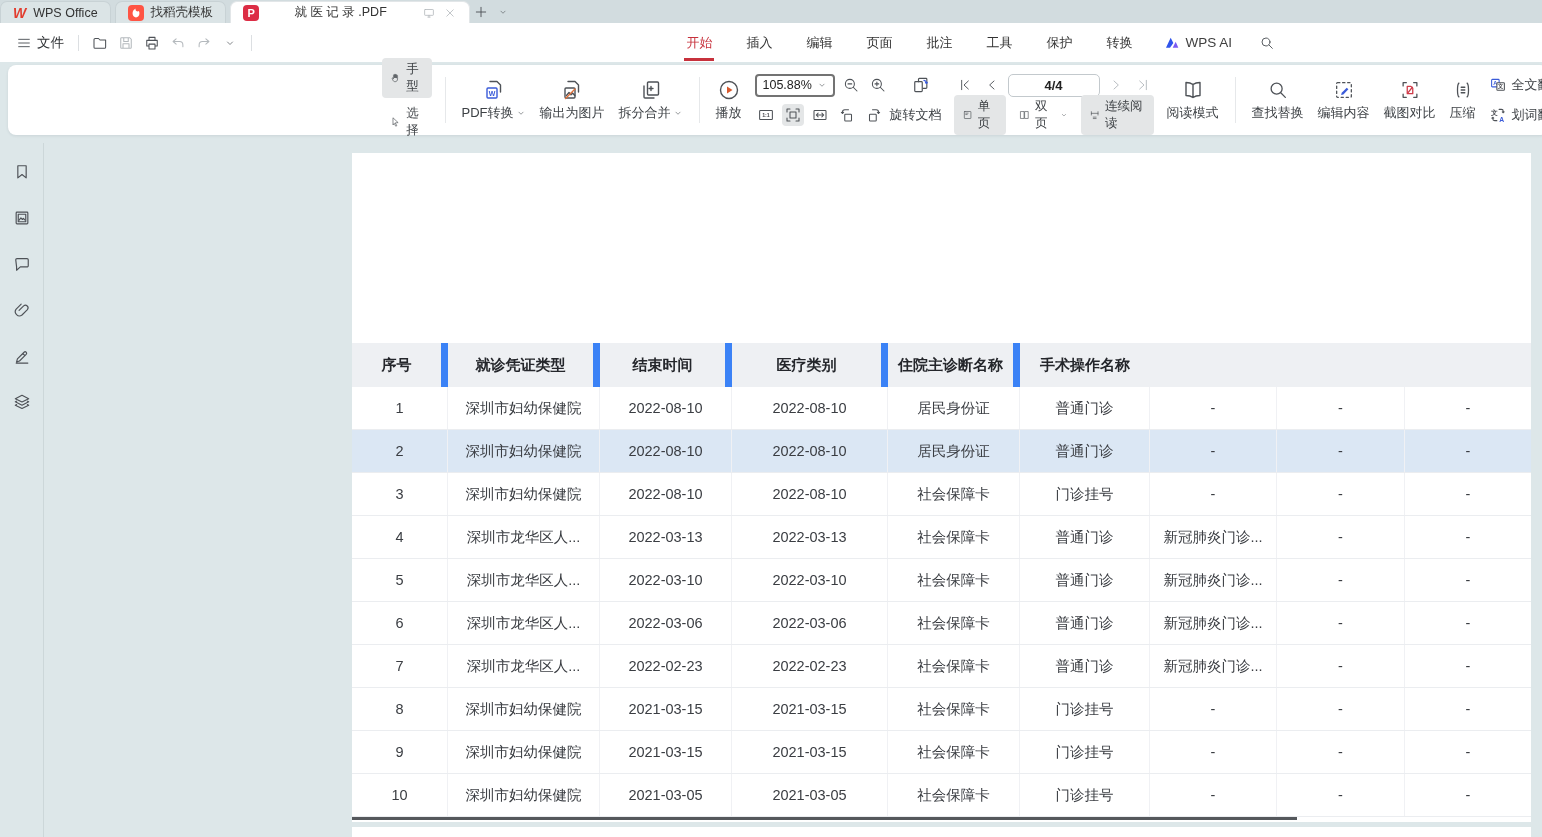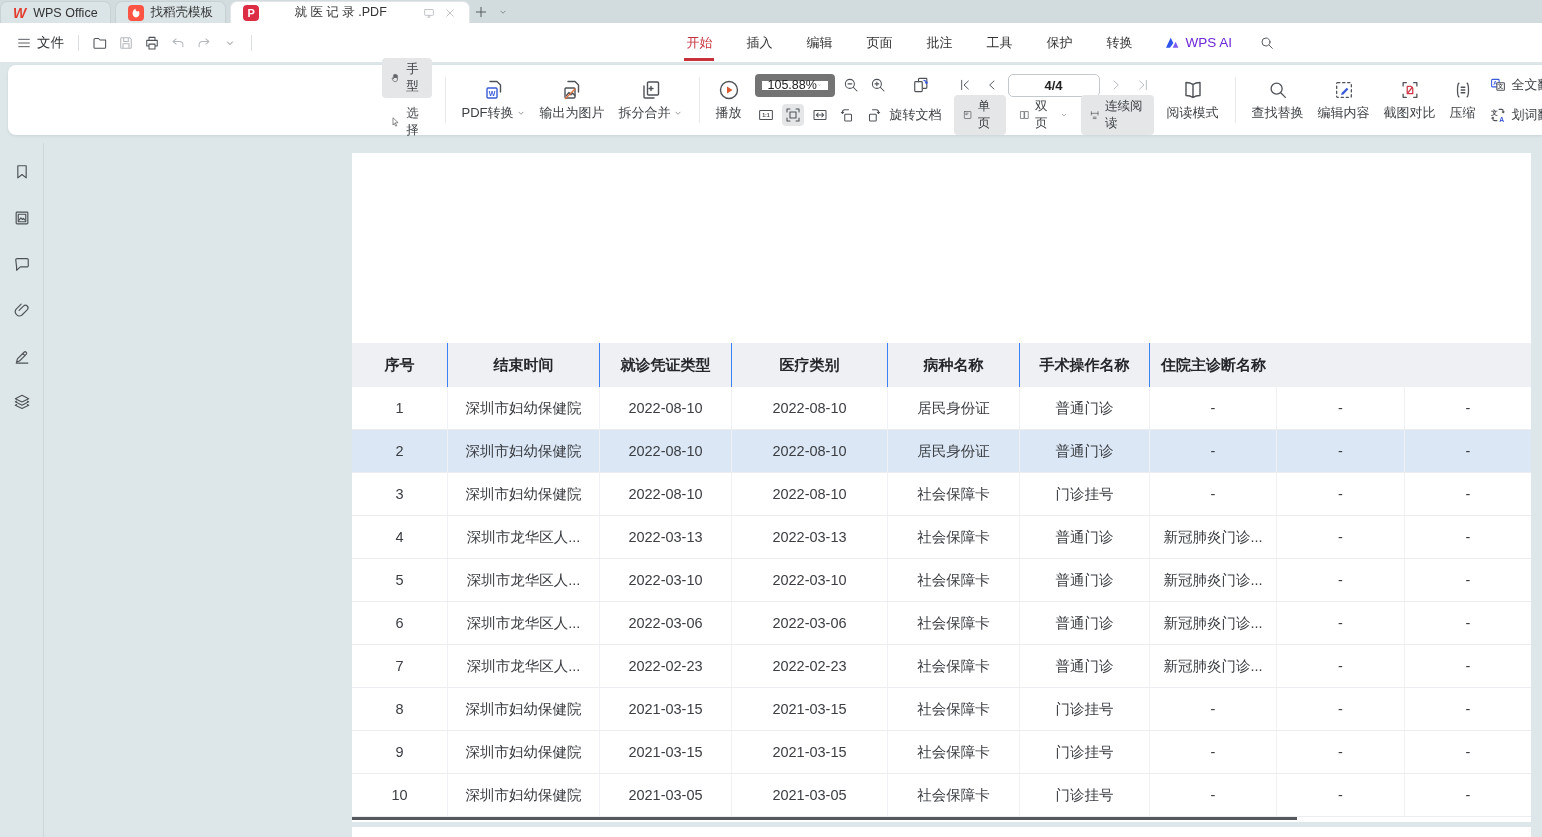--- a/index.html
+++ b/index.html
@@ -21,38 +21,38 @@
 
   
   .menubar { position:absolute; left:0; top:23px; width:1542px; height:39px; background:#ffffff; display:flex; align-items:center; padding:12px 10px; }
   .filebtn { display:flex; align-items:center; gap:5px; font-size:13.5px; color:#2f3235; padding:4px 6px; cursor:pointer; }
   .vdiv { width:1px; height:16px; background:#dcdfe2; margin:0 8px; }
   .qbtn { width:26px; height:26px; border:none; background:transparent; display:flex; align-items:center; justify-content:center; cursor:pointer; }
   .mtabs { display:flex; align-items:center; gap:30px; margin-left:auto; }
   .mtab { font-size:13px; color:#333; padding:9px 2px; cursor:pointer; position:relative; white-space:nowrap; }
   .mtab.active { color:#c7313c; }
   .mtab.active::after { content:""; position:absolute; left:0; right:0; bottom:0; height:3px; background:#c7313c; }
-  .wpsai { display:flex; align-items:center; gap:5px; font-size:13.5px; color:#6d28d9; margin-left:30px; cursor:pointer; }
+  .wpsai { display:flex; align-items:center; gap:5px; font-size:13.5px; color:#404040; margin-left:30px; cursor:pointer; }
   .msearch { margin-left:22px; margin-right:252px; }
 
   
   .toolbar-card { position:absolute; left:8px; top:65px; width:1540px; height:70px; background:#fff; border-radius:8px;
                   box-shadow:0 1px 3px rgba(40,60,70,.10); display:flex; align-items:center; padding-left:370px; }
   .sep { width:1px; height:46px; background:#e6e8ea; margin:0 9px; flex:0 0 1px; }
   .tv { display:flex; flex-direction:column; align-items:center; justify-content:center; padding:0 7px; cursor:pointer; }
   .ticon { height:26px; display:flex; align-items:center; justify-content:center; }
   .tlabel { font-size:13px; color:#3d4145; white-space:nowrap; display:flex; align-items:center; gap:2px; height:20px; }
   .two-row { display:flex; flex-direction:column; gap:4px; padding:0 4px; }
   .ptool { display:flex; align-items:center; gap:5px; font-size:12.5px; color:#3d4145; padding:3px 8px; border-radius:4px; cursor:pointer; }
   .ptool.on { background:#e4e6e7; }
   .tcluster { display:flex; flex-direction:column; gap:6px; padding:0 6px; }
   .crow { display:flex; align-items:center; gap:5px; height:24px; }
   .ibtn { width:22px; height:22px; border:none; background:transparent; border-radius:4px; display:flex; align-items:center; justify-content:center; cursor:pointer; padding:0; }
   .ibtn.on { background:#e4e6e7; }
-  .zoombox { width:80px; height:23px; border:7px solid #737373; border-radius:4px; background:#fff; display:flex; align-items:center; justify-content:space-between; padding:0 6px; font-size:12.5px; color:#222; cursor:pointer; }
+  .zoombox { width:80px; height:23px; border:2px solid #737373; border-radius:4px; background:#fff; display:flex; align-items:center; justify-content:space-between; padding:0 6px; font-size:12.5px; color:#222; cursor:pointer; }
   .pageinput { width:92px; height:23px; border:1px solid #c3c9cd; border-radius:5px; text-align:center; font-size:13px; font-weight:bold; color:#222; background:#fff; font-family:"Liberation Sans",sans-serif; }
 
   
   .ic { fill:none; stroke:#4e5257; stroke-width:1.4; stroke-linecap:round; stroke-linejoin:round; }
   .ic.dim { stroke:#b4b9bd; }
   .s10 { width:10px; height:10px; } .s12 { width:12px; height:12px; } .s14 { width:14px; height:14px; }
   .s16 { width:16px; height:16px; } .s18 { width:18px; height:18px; } .s20 { width:20px; height:20px; }
   .s22 { width:22px; height:22px; } .s24 { width:24px; height:24px; }
   .blue { stroke:#3a5bd9; } .orange { stroke:#e0703a; } .redstroke { stroke:#cf3b49; }
   .orangefill { fill:#d85a2e; stroke:none; } .bluefill { fill:#3a5bd9; stroke:none; }
@@ -60,21 +60,21 @@
   .blue2 { fill:#3a5bd9; } .whitefill { fill:#ffffff; stroke:#4e5257; }
 
   
   .sidebar { position:absolute; left:0; top:143px; bottom:0; width:44px; border-right:1px solid #ccd7d9; display:flex; flex-direction:column; align-items:center; padding-top:16px; gap:20px; }
   .sbtn { width:26px; height:26px; border:none; background:transparent; display:flex; align-items:center; justify-content:center; cursor:pointer; }
 
   
   .page { position:absolute; left:352px; top:153px; width:1179px; height:669px; background:#ffffff; }
   .dtable { position:absolute; left:0; top:190px; width:1179px; --cols:96px 152px 132px 156px 132px 130px 127px 128px 126px; }
   .thead { display:grid; grid-template-columns:var(--cols); height:44px; background:#eef0f3; }
-  .th { display:flex; align-items:center; justify-content:center; font-weight:bold; font-size:15px; color:#24262b; border-right:1px solid #3b82f6; white-space:nowrap; overflow:hidden; }
+  .th { display:flex; align-items:center; justify-content:center; font-weight:bold; font-size:15px; color:#24262b; border-right:7px solid #3b82f6; white-space:nowrap; overflow:hidden; }
   .th:last-child { border-right:none; }
   .dr { display:grid; grid-template-columns:var(--cols); height:43px; border-bottom:1px solid #ebedf0; background:#fff; }
   .dr.hl { background:#dbe7f4; }
   .td { display:flex; align-items:center; justify-content:center; font-size:14.5px; color:#3a3d42; border-right:1px solid #f0f1f4; white-space:nowrap; overflow:hidden; }
   .td:last-child { border-right:none; }
   .endbar { width:945px; height:3px; background:#55585c; }
   .nextpage { position:absolute; left:352px; top:827px; width:1179px; height:10px; background:#ffffff; }
 </style>
 </head>
 <body>
@@ -617,26 +617,25 @@
       <svg class="ic s20">
         <use href="#i-layers"></use>
       </svg>
     </button>
 </div>
 
 <div class="page">
   <div class="dtable">
     <div class="thead">
         <div class="th">序号</div>
+        <div class="th">就诊凭证类型</div>
         <div class="th">结束时间</div>
-        <div class="th">就诊凭证类型</div>
         <div class="th">医疗类别</div>
-        <div class="th">病种名称</div>
+        <div class="th">住院主诊断名称</div>
         <div class="th">手术操作名称</div>
-        <div class="th">住院主诊断名称</div>
       </div>
     <div>
         <div class="dr">
           <div class="td">1</div>
           <div class="td">深圳市妇幼保健院</div>
           <div class="td">2022-08-10</div>
           <div class="td">2022-08-10</div>
           <div class="td">居民身份证</div>
           <div class="td">普通门诊</div>
           <div class="td">-</div>

